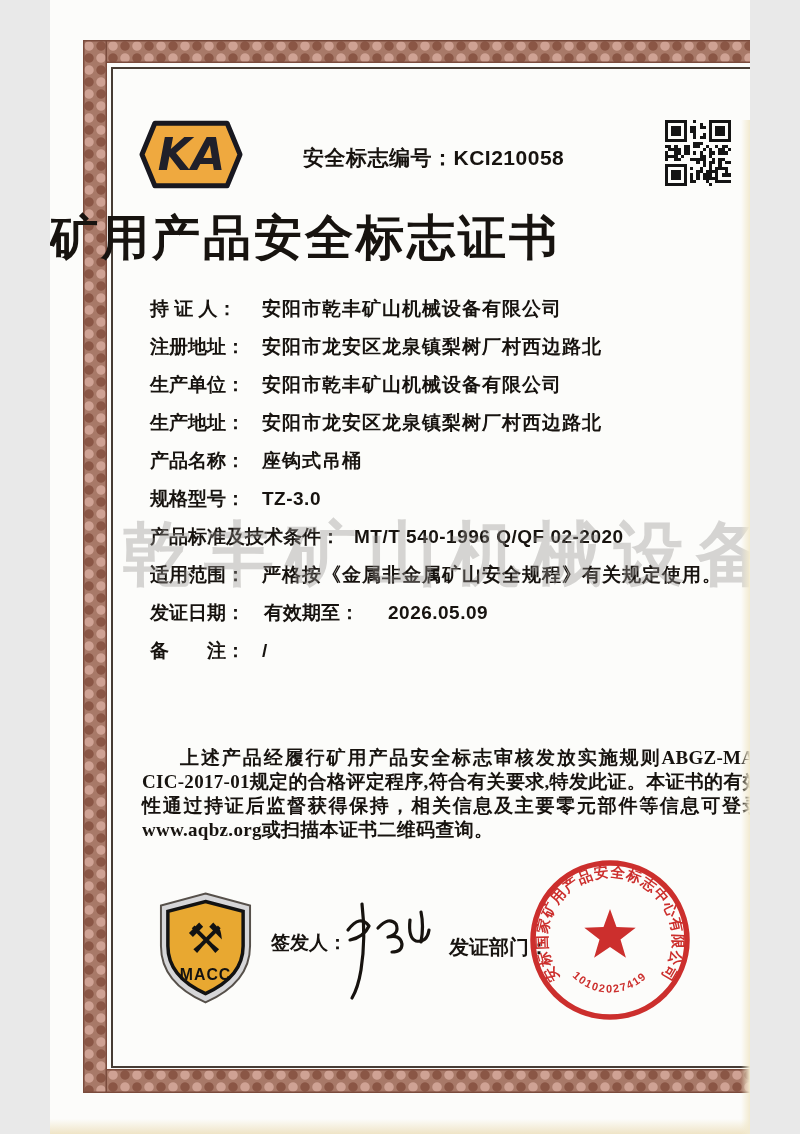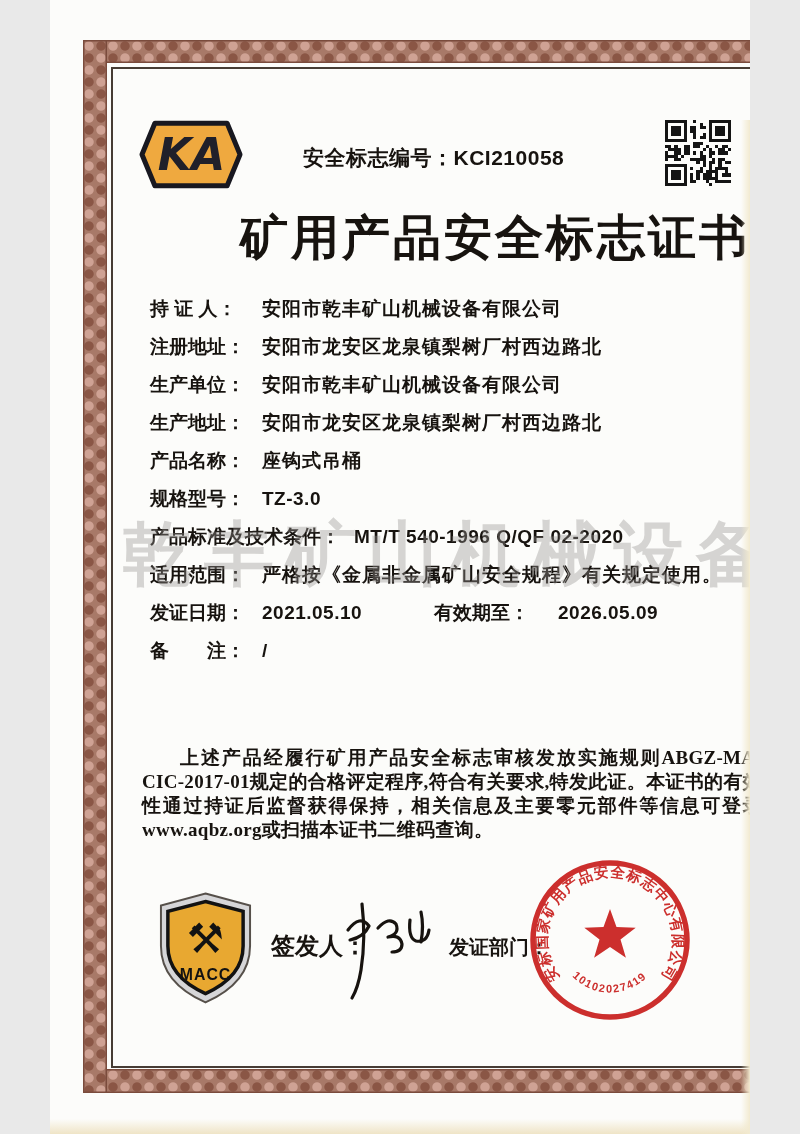--- a/index.html
+++ b/index.html
@@ -18,39 +18,39 @@
   .ob.b{left:33px;top:1069px;width:737px;height:24px}
   .ob.l{left:33px;top:40px;width:24px;height:1053px}
   .ob.r{left:746px;top:40px;width:24px;height:1053px}
   .inner-line{position:absolute;left:61px;top:67px;width:678px;height:997px;
               border:2px solid #463c34;}
   
   .ka{position:absolute;left:89px;top:119px;width:104px;height:71px}
   .certno{position:absolute;left:253px;top:144px;font-family:"Liberation Sans",sans-serif;
           font-weight:700;font-size:21px;letter-spacing:.5px;white-space:nowrap}
   .qr{position:absolute;left:615px;top:117px;width:66px;height:72px;fill:#141414}
-  .title{position:absolute;left:0;right:0;top:206px;margin:0;text-align:right;
+  .title{position:absolute;left:0;right:0;top:206px;margin:0;text-align:left;
          font-size:48px;font-weight:900;letter-spacing:3px;white-space:nowrap}
   
   .fields{position:absolute;left:100px;top:299px;width:624px}
   .row{display:flex;align-items:center;height:20px;margin-bottom:18px;font-size:19px;white-space:nowrap}
   .lbl{font-family:"Liberation Sans",sans-serif;font-weight:800;min-width:112px}
   .row.wide .lbl{min-width:0;margin-right:14px}
   .val{font-weight:700;letter-spacing:1px}
   .num{font-family:"Liberation Sans",sans-serif;font-weight:700;letter-spacing:.5px}
   .dval{min-width:170px}
   .xlbl{margin-left:2px}
   .xval{margin-left:12px}
   
   .statement{position:absolute;left:92px;top:746px;width:620px;margin:0;font-size:19px;
              line-height:24px;font-weight:700;text-indent:2em;text-align:justify;letter-spacing:.3px}
   
   .shield{position:absolute;left:106px;top:890px;width:99px;height:118px}
   .signer{position:absolute;left:221px;top:930px;font-family:"Liberation Sans",sans-serif;
-          font-weight:800;font-size:24px}
+          font-weight:800;font-size:19px}
   .sig{position:absolute;left:286px;top:890px;width:100px;height:118px;stroke:#17130f;
        stroke-width:3.2;fill:none;stroke-linecap:round;stroke-linejoin:round}
   .dept{position:absolute;left:399px;top:934px;font-family:"Liberation Sans",sans-serif;
         font-weight:800;font-size:20px}
   .seal{position:absolute;left:475px;top:854px;width:170px;height:170px;opacity:.93}
   .seal text{font-family:"Liberation Sans",sans-serif;font-weight:700;fill:#c9201e}
   
   .wm{position:absolute;left:55px;top:508px;width:690px;text-align:center;font-size:70px;
       font-weight:800;font-family:"Liberation Sans",sans-serif;color:rgba(150,148,145,.38);
       letter-spacing:12px;white-space:nowrap;pointer-events:none}
@@ -328,21 +328,20 @@
     <div class="row wide">
       <span class="lbl">产品标准及技术条件：</span>
       <span class="val num">MT/T 540-1996 Q/QF 02-2020</span>
     </div>
     <div class="row">
       <span class="lbl">适用范围：</span>
       <span class="val">严格按《金属非金属矿山安全规程》有关规定使用。</span>
     </div>
     <div class="row">
       <span class="lbl">发证日期：</span>
-      <span class="val num dval">2021.05.10</span>
       <span class="lbl xlbl">有效期至：</span>
       <span class="val num xval">2026.05.09</span>
     </div>
     <div class="row">
       <span class="lbl">备　　注：</span>
       <span class="val num">/</span>
     </div>
   </div>
 
   <p class="statement">上述产品经履行矿用产品安全标志审核发放实施规则ABGZ-MA-CIC-2017-01规定的合格评定程序,符合有关要求,特发此证。本证书的有效性通过持证后监督获得保持，相关信息及主要零元部件等信息可登录www.aqbz.org或扫描本证书二维码查询。</p>

